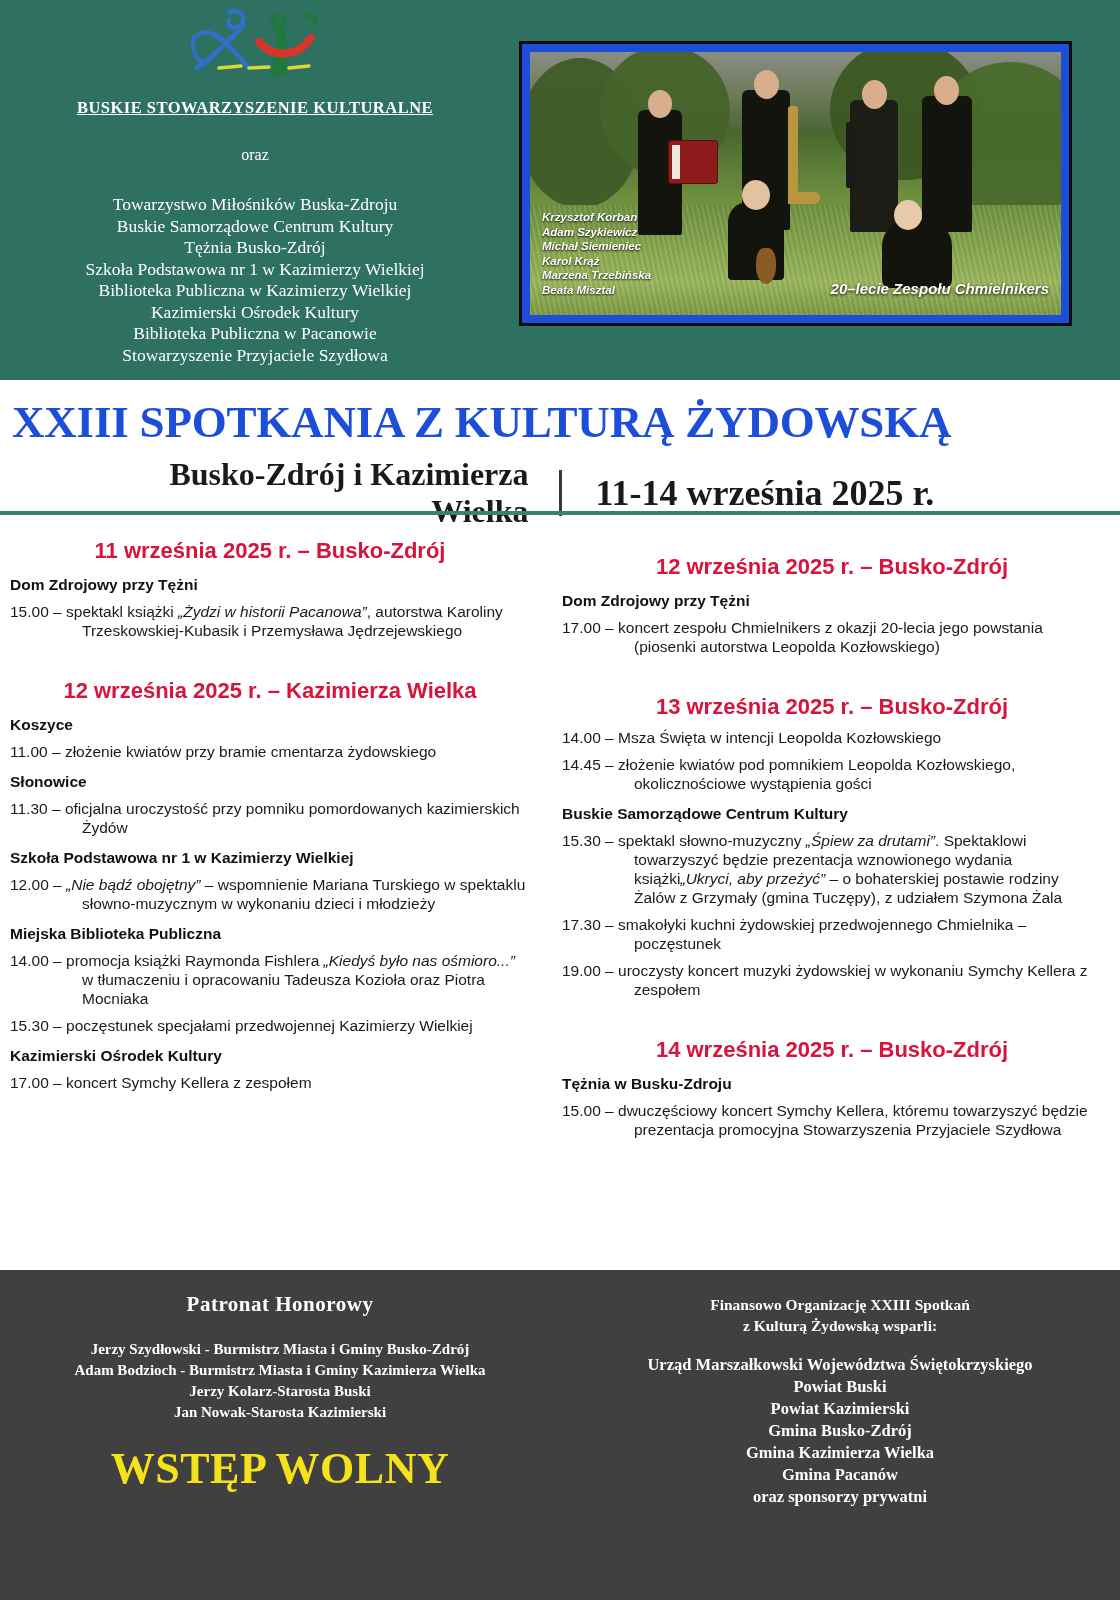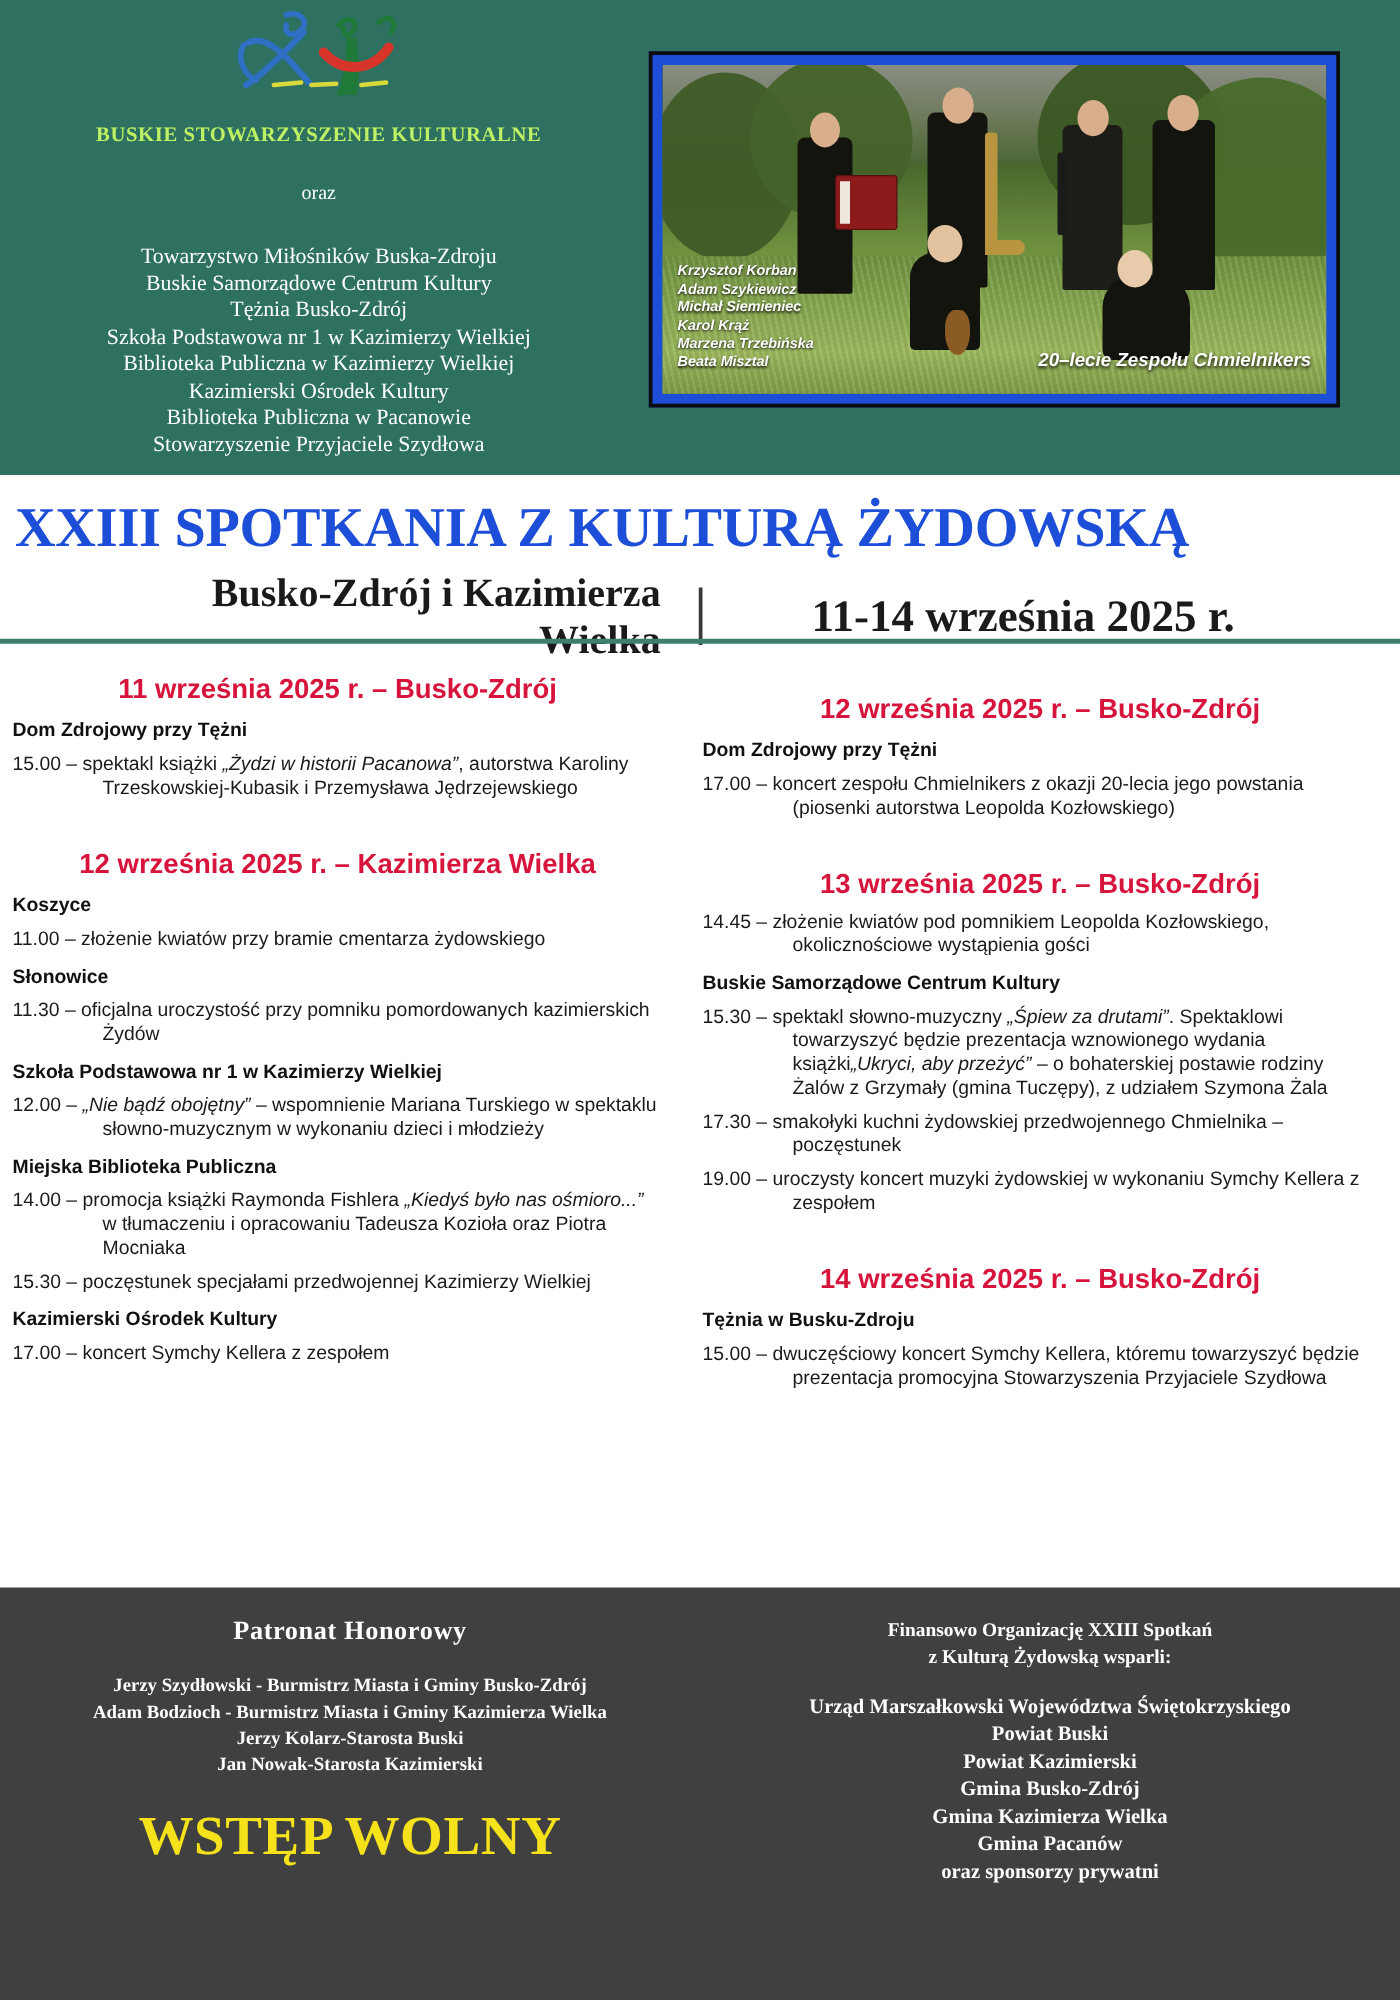--- a/index.html
+++ b/index.html
@@ -20,21 +20,21 @@
   .org-block{
     position:absolute;left:0;top:0;width:510px;height:380px;
     text-align:center;color:#ffffff;
   }
   .logo-wrap{
     margin:6px auto 0;width:140px;height:86px;position:relative;
   }
   .assoc-name{
     font-family:"Liberation Serif", serif;
     font-weight:bold;font-size:16.5px;letter-spacing:.5px;
-    margin-top:6px;color:#bef264;
+    margin-top:6px;color:#ffffff;text-decoration:underline;
   }
   .oraz{
     font-family:"Liberation Serif", serif;
     font-size:16px;margin-top:28px;color:#ffffff;
   }
   .org-list{
     font-family:"Liberation Serif", serif;
     font-size:17.5px;line-height:21.5px;margin-top:30px;color:#ffffff;
   }
   .zapraszaja{
@@ -110,21 +110,21 @@
   }
   .sub-left{
     font-family:"Liberation Serif", serif;font-weight:bold;font-size:32px;
     color:#1a1a1a;text-align:right;width:480px;padding-right:30px;box-sizing:border-box;
   }
   .sub-sep{
     width:3px;height:46px;background:#3a3a3a;
   }
   .sub-right{
     font-family:"Liberation Serif", serif;font-weight:bold;font-size:36px;
-    color:#1a1a1a;text-align:center;width:480px;padding-left:34px;box-sizing:border-box;
+    color:#1a1a1a;text-align:left;width:480px;padding-left:34px;box-sizing:border-box;
   }
   .band-rule-bot{
     position:absolute;left:0;top:511px;width:1120px;height:4px;background:#3f7f6d;
   }
 
   
   .program{
     position:absolute;left:0;top:528px;width:1120px;height:730px;
   }
   .col{position:absolute;top:0;}
@@ -301,20 +301,21 @@
         <div class="venue">Kazimierski Ośrodek Kultury</div>
         <div class="item"><span>17.00 – </span><span>koncert Symchy Kellera z zespołem</span></div>
       </div>
     <div class="col col-right" id="col-right">
         <div class="gap-md"></div>
         <div class="day-head">12 września 2025 r. – Busko-Zdrój</div>
         <div class="venue">Dom Zdrojowy przy Tężni</div>
         <div class="item"><span>17.00 – </span><span>koncert zespołu Chmielnikers z okazji 20-lecia jego powstania (piosenki autorstwa Leopolda Kozłowskiego)</span></div>
         <div class="gap-lg"></div>
         <div class="day-head">13 września 2025 r. – Busko-Zdrój</div>
+        <div class="item"><span>14.00 – </span><span>Msza Święta w intencji Leopolda Kozłowskiego</span></div>
         <div class="item"><span>14.45 – </span><span>złożenie kwiatów pod pomnikiem Leopolda Kozłowskiego, okolicznościowe wystąpienia gości</span></div>
         <div class="venue">Buskie Samorządowe Centrum Kultury</div>
         <div class="item"><span>15.30 – </span><span>spektakl słowno-muzyczny </span><em>„Śpiew za drutami”</em><span>. Spektaklowi towarzyszyć będzie prezentacja wznowionego wydania książki</span><em>„Ukryci, aby przeżyć”</em><span> – o bohaterskiej postawie rodziny Żalów z Grzymały (gmina Tuczępy), z udziałem Szymona Żala</span></div>
         <div class="item"><span>17.30 – </span><span>smakołyki kuchni żydowskiej przedwojennego Chmielnika – poczęstunek</span></div>
         <div class="item"><span>19.00 – </span><span>uroczysty koncert muzyki żydowskiej w wykonaniu Symchy Kellera z zespołem</span></div>
         <div class="gap-lg"></div>
         <div class="day-head">14 września 2025 r. – Busko-Zdrój</div>
         <div class="venue">Tężnia w Busku-Zdroju</div>
         <div class="item"><span>15.00 – </span><span>dwuczęściowy koncert Symchy Kellera, któremu towarzyszyć będzie prezentacja promocyjna Stowarzyszenia Przyjaciele Szydłowa</span></div>
       </div>

